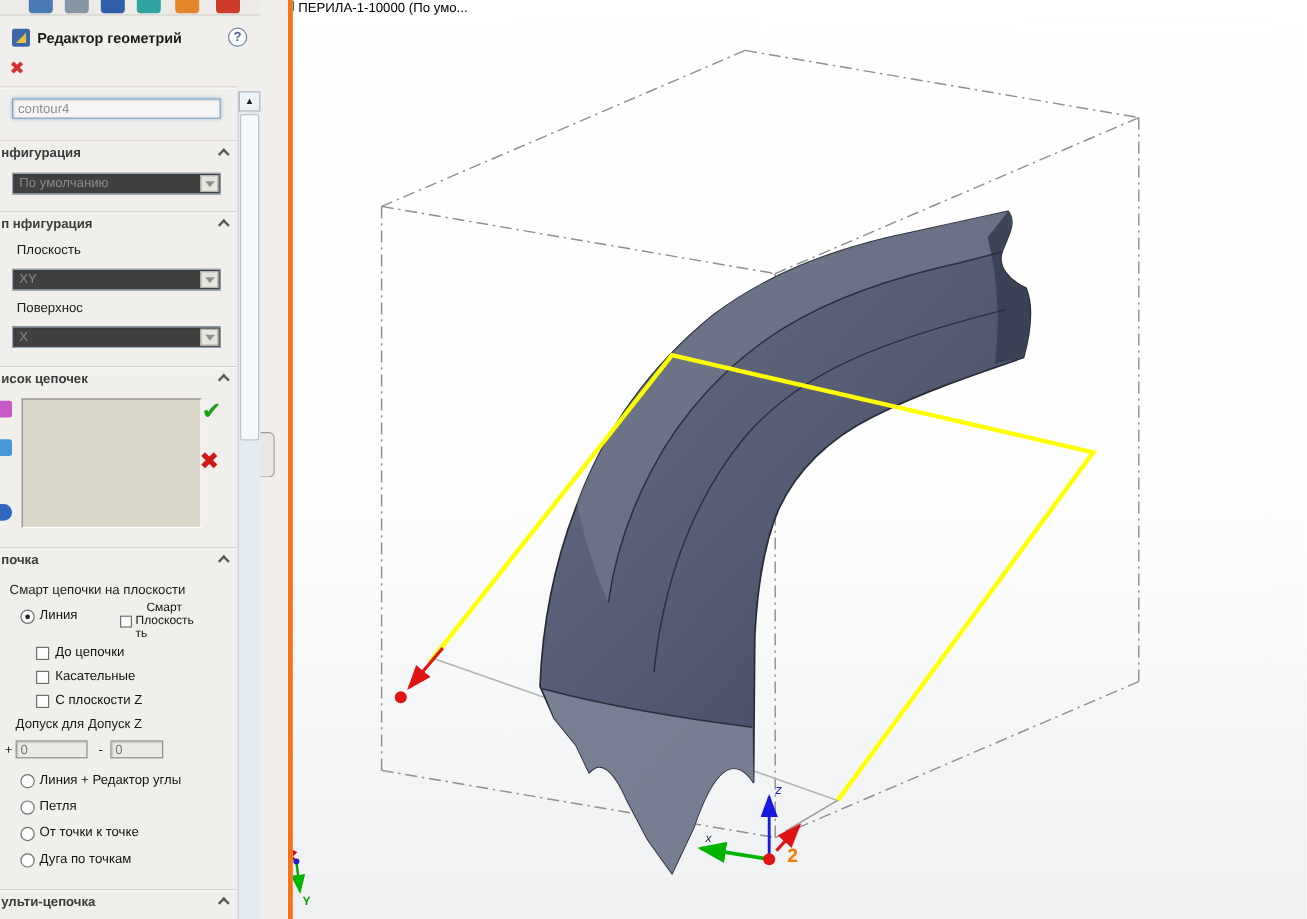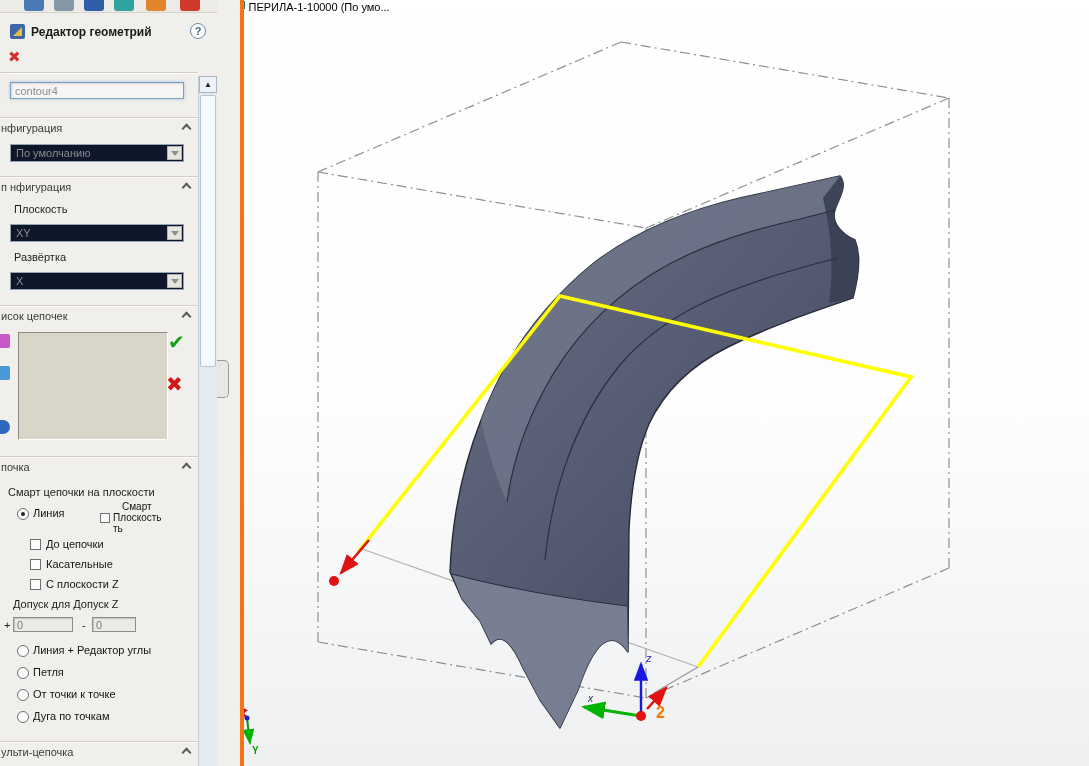--- a/index.html
+++ b/index.html
@@ -24,27 +24,27 @@
   .close-btn { position:absolute; left:8px; top:48px; font-size:15px; font-weight:bold; color:#d43030; }
 
   .groove { position:absolute; left:0; width:198px; height:2px;
     border-top:1px solid #d2cfc8; border-bottom:1px solid #fcfbf9; }
 
   .name-input { position:absolute; left:10px; top:82px; width:174px; height:17px;
     background:#f6f5f3; border:1px solid #7aa0c4;
     box-shadow:0 0 3px rgba(90,150,210,.55), inset 1px 1px 2px rgba(0,0,0,.12);
     font-size:11px; color:#8e8e8e; padding:0 4px; font-family:inherit; }
 
-  .sec-header { position:absolute; left:1px; font-size:11px; font-weight:normal; color:#3b3b3b;text-align:center; }
+  .sec-header { position:absolute; left:1px; font-size:11px; font-weight:bold; color:#3b3b3b;text-align:center; }
   .chev { position:absolute; left:183px; width:7px; height:7px; border-left:2px solid #5a5a5a;
     border-top:2px solid #5a5a5a; transform:rotate(45deg); }
 
   .field-label { position:absolute; font-size:11px; color:#1c1c1c; }
 
-  .dd { position:absolute; left:10px; width:174px; height:18px; background:#0f172a;
+  .dd { position:absolute; left:10px; width:174px; height:18px; background:#404040;
     border:1px solid #93a5b3; box-shadow:inset 1px 1px 2px rgba(0,0,0,.14);
     font-size:11px; color:#8b8b8b; line-height:16px; padding-left:5px; }
   .dd-btn { position:absolute; right:1px; top:1px; width:15px; height:14px; background:#e7e5e0;
     border:1px solid #b5b2ab; }
   .dd-btn::after { content:""; position:absolute; left:3px; top:4px;
     border:4px solid transparent; border-top:5px solid #8f8f8f; }
 
   .mini-icon { position:absolute; left:0; width:10px; border-radius:0 2px 2px 0; }
   .chain-listbox { position:absolute; left:18px; top:332px; width:150px; height:108px;
     background:#d9d5c9; border-top:1px solid #8e8c85; border-left:1px solid #8e8c85;
@@ -115,21 +115,21 @@
     </div>
 
     <div class="groove" style="top:176px"></div>
     <div class="sec-header" style="top:181px">п нфигурация</div>
     <div class="chev" style="top:184px"></div>
     <div class="field-label" style="left:14px;top:203px">Плоскость</div>
     <div class="dd" style="top:224px">
       <span>XY</span>
       <span class="dd-btn"></span>
     </div>
-    <div class="field-label" style="left:14px;top:251px">Развёртка</div>
+    <div class="field-label" style="left:14px;top:251px">Поверхнос</div>
     <div class="dd" style="top:272px">
       <span>X</span>
       <span class="dd-btn"></span>
     </div>
 
     <div class="groove" style="top:305px"></div>
     <div class="sec-header" style="top:310px">исок цепочек</div>
     <div class="chev" style="top:313px"></div>
     <div class="mini-icon" style="top:334px;height:14px;background:#c858c8"></div>
     <div class="mini-icon" style="top:366px;height:14px;background:#4898d8"></div>

